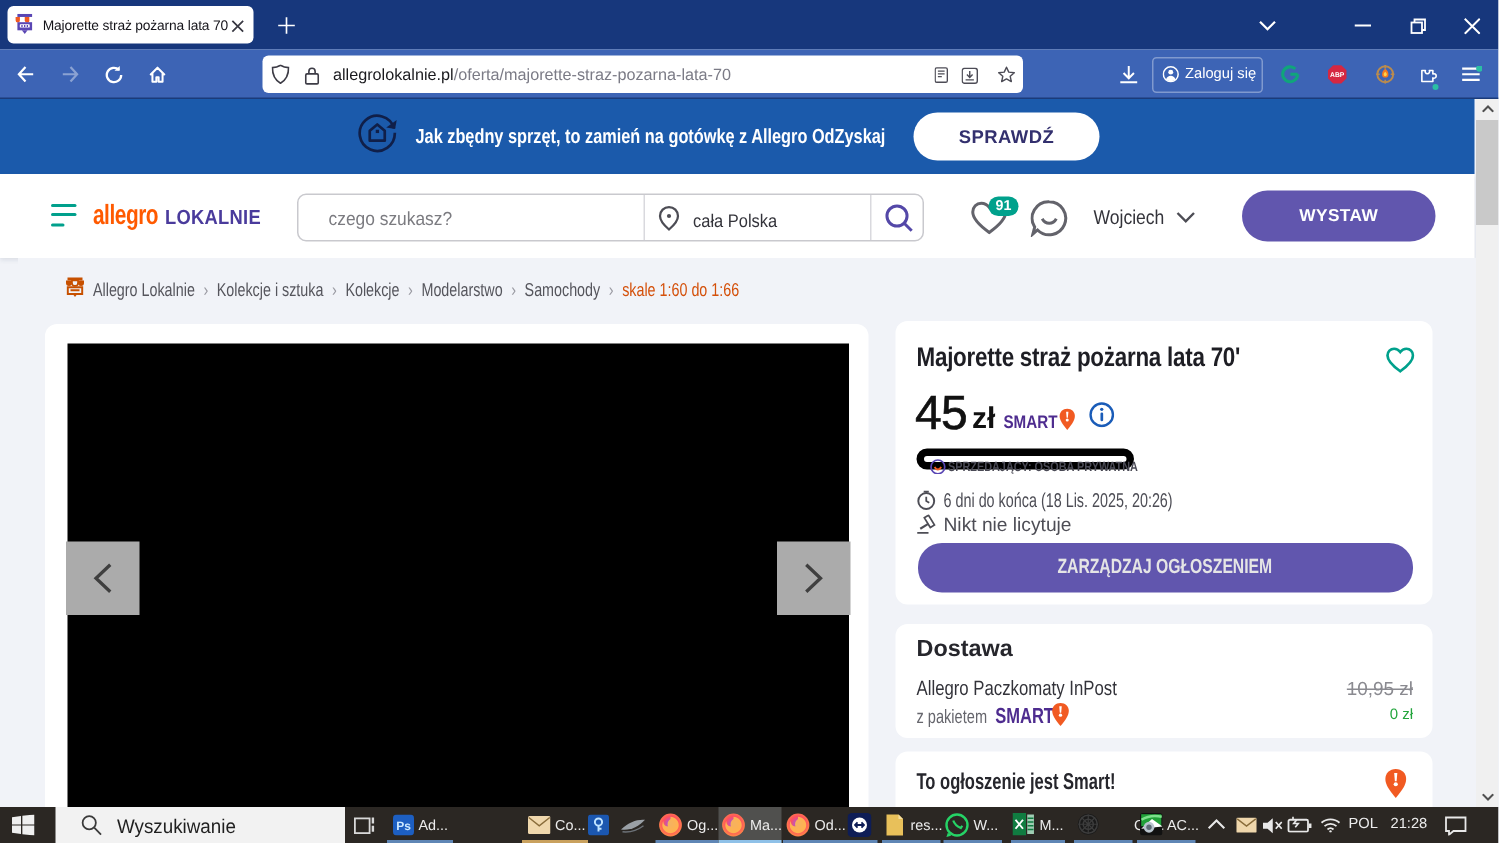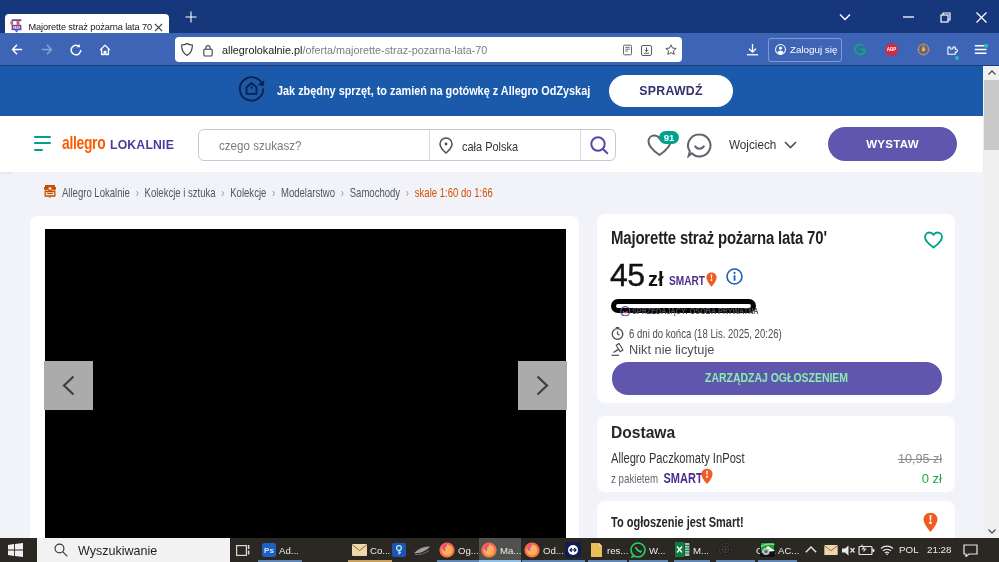--- a/index.html
+++ b/index.html
@@ -2,21 +2,21 @@
 <html><head>
 <meta charset="utf-8">
 <style>
   * { margin:0; padding:0; box-sizing:border-box; }
   html,body { width:999px; height:562px; overflow:hidden; font-family:"Liberation Sans",sans-serif; }
   body { position:relative; background:#F1F3F8; }
   .abs { position:absolute; }
   svg { display:block; }
   
   #titlebar { position:absolute; left:0; top:0; width:999px; height:33px; background:#17377C; }
-  #tab { position:absolute; left:5px; top:4px; width:164px; height:25px; background:#fff; border-radius:4px;margin-top:10px; }
+  #tab { position:absolute; left:5px; top:4px; width:164px; height:25px; background:#fff; border-radius:4px; }
   #tab .ttl { position:absolute; left:23.5px; top:8px; font-size:9.2px; letter-spacing:-0.1px; color:#15141a; white-space:nowrap; width:125px; overflow:hidden; }
   
   #toolbar { position:absolute; left:0; top:33px; width:999px; height:33px; background:#3D64B5; border-bottom:1.5px solid #1B3B7A; }
   #urlbar { position:absolute; left:174.5px; top:4px; width:507px; height:24.5px; background:#fff; border-radius:4px; }
   #urlbar .host { position:absolute; left:47.5px; top:6.5px; font-size:10.8px; color:#1a1a1e; white-space:nowrap; }
   #urlbar .host span { color:#7b7b86; }
   
   #banner { position:absolute; left:0; top:66px; width:983px; height:49.5px; background:#1B5AAB; }
   #banner .txt { position:absolute; left:277px; top:16.5px; font-size:13.6px; font-weight:bold; color:#fff; white-space:nowrap; transform:scaleX(0.8); transform-origin:left top; }
   #banner .btn { position:absolute; left:609px; top:9px; width:124px; height:32px; background:#fff; border-radius:16px; text-align:center; line-height:32px; font-size:12.3px; font-weight:bold; letter-spacing:0.3px; color:#33306e; }
@@ -45,26 +45,26 @@
   .nav { position:absolute; width:49px; height:49px; background:#ABABAB; top:145px; }
   #cardR1 { position:absolute; left:597px; top:214px; width:358px; height:189px; background:#fff; border-radius:8px; }
   #cardR2 { position:absolute; left:597px; top:416px; width:358px; height:76px; background:#fff; border-radius:8px; }
   #cardR3 { position:absolute; left:597px; top:501px; width:358px; height:61px; background:#fff; border-radius:8px; }
   #cardR1 .title { position:absolute; left:14px; top:14px; font-size:18px; font-weight:bold; color:#1e1e24; letter-spacing:-0.2px; transform:scaleX(0.83); transform-origin:left top; white-space:nowrap; }
   #price { position:absolute; left:14px; top:41px; height:46px; }
   #badge { position:absolute; left:14px; top:84.5px; width:145px; height:14px; border:5px solid #000000; border-radius:7px; background:#fff; }
   #badge .t { position:absolute; left:15.5px; top:2.5px; font-size:8.9px; font-weight:bold; color:#4a4a55; white-space:nowrap; transform:scaleX(0.815); transform-origin:left top; }
   .irow { position:absolute; left:14px; font-size:13.3px; color:#4d4d55; white-space:nowrap; }
   .irow .tx { display:inline-block; transform:scaleX(0.72); transform-origin:left top; }
-  #btn1 { position:absolute; left:15px; top:148px; width:330px; height:32.5px; background:#6156AE; border-radius:16px; color:#86efac; font-weight:bold; font-size:13.7px; letter-spacing:0px; text-align:center; line-height:32.5px; }
+  #btn1 { position:absolute; left:15px; top:148px; width:330px; height:32.5px; background:#6156AE; border-radius:16px; color:#e5e5e5; font-weight:bold; font-size:13.7px; letter-spacing:0px; text-align:center; line-height:32.5px; }
   #cardR2 .h { position:absolute; left:14px; top:8px; font-size:15.6px; font-weight:bold; color:#26262c; }
   #cardR2 .r1 { position:absolute; left:14px; top:35px; font-size:13.8px; color:#33333a; transform:scaleX(0.81); transform-origin:left top; white-space:nowrap; }
   #cardR2 .p1 { position:absolute; right:13px; top:36px; font-size:12.6px; color:#8a8a90; text-decoration:line-through; }
   #cardR2 .r2 { position:absolute; left:14px; top:54px; font-size:12.8px; color:#66666d; transform:scaleX(0.76); transform-origin:left top; white-space:nowrap; }
-  #cardR2 .p2 { position:absolute; right:13px; top:54.5px; font-size:13px; color:#23A53C; }
+  #cardR2 .p2 { position:absolute; right:13px; top:54.5px; font-size:10px; color:#23A53C; }
   #cardR3 .h { position:absolute; left:14px; top:11.5px; font-size:15.3px; font-weight:bold; color:#26262c; transform:scaleX(0.72); transform-origin:left top; white-space:nowrap; }
   
   #sbar { position:absolute; left:984px; top:66px; width:15px; height:471.5px; background:#F0F0F0; }
   #sbar .thumb { position:absolute; left:0px; top:14px; width:15px; height:70px; background:#C9C9C9; }
   
   #taskbar { position:absolute; left:0; top:537.5px; width:999px; height:24.5px; background:#2B2723; }
   #tsearch { position:absolute; left:36.5px; top:0; width:193px; height:24.5px; background:#F2F2F2; }
   #tsearch .t { position:absolute; left:41px; top:5px; font-size:13.2px; color:#1f1f1f; transform:scaleX(0.95); transform-origin:left top; }
   .app { position:absolute; top:0; height:24.5px; }
   .app .lab { position:absolute; top:7px; font-size:9.6px; color:#ececec; white-space:nowrap; }

